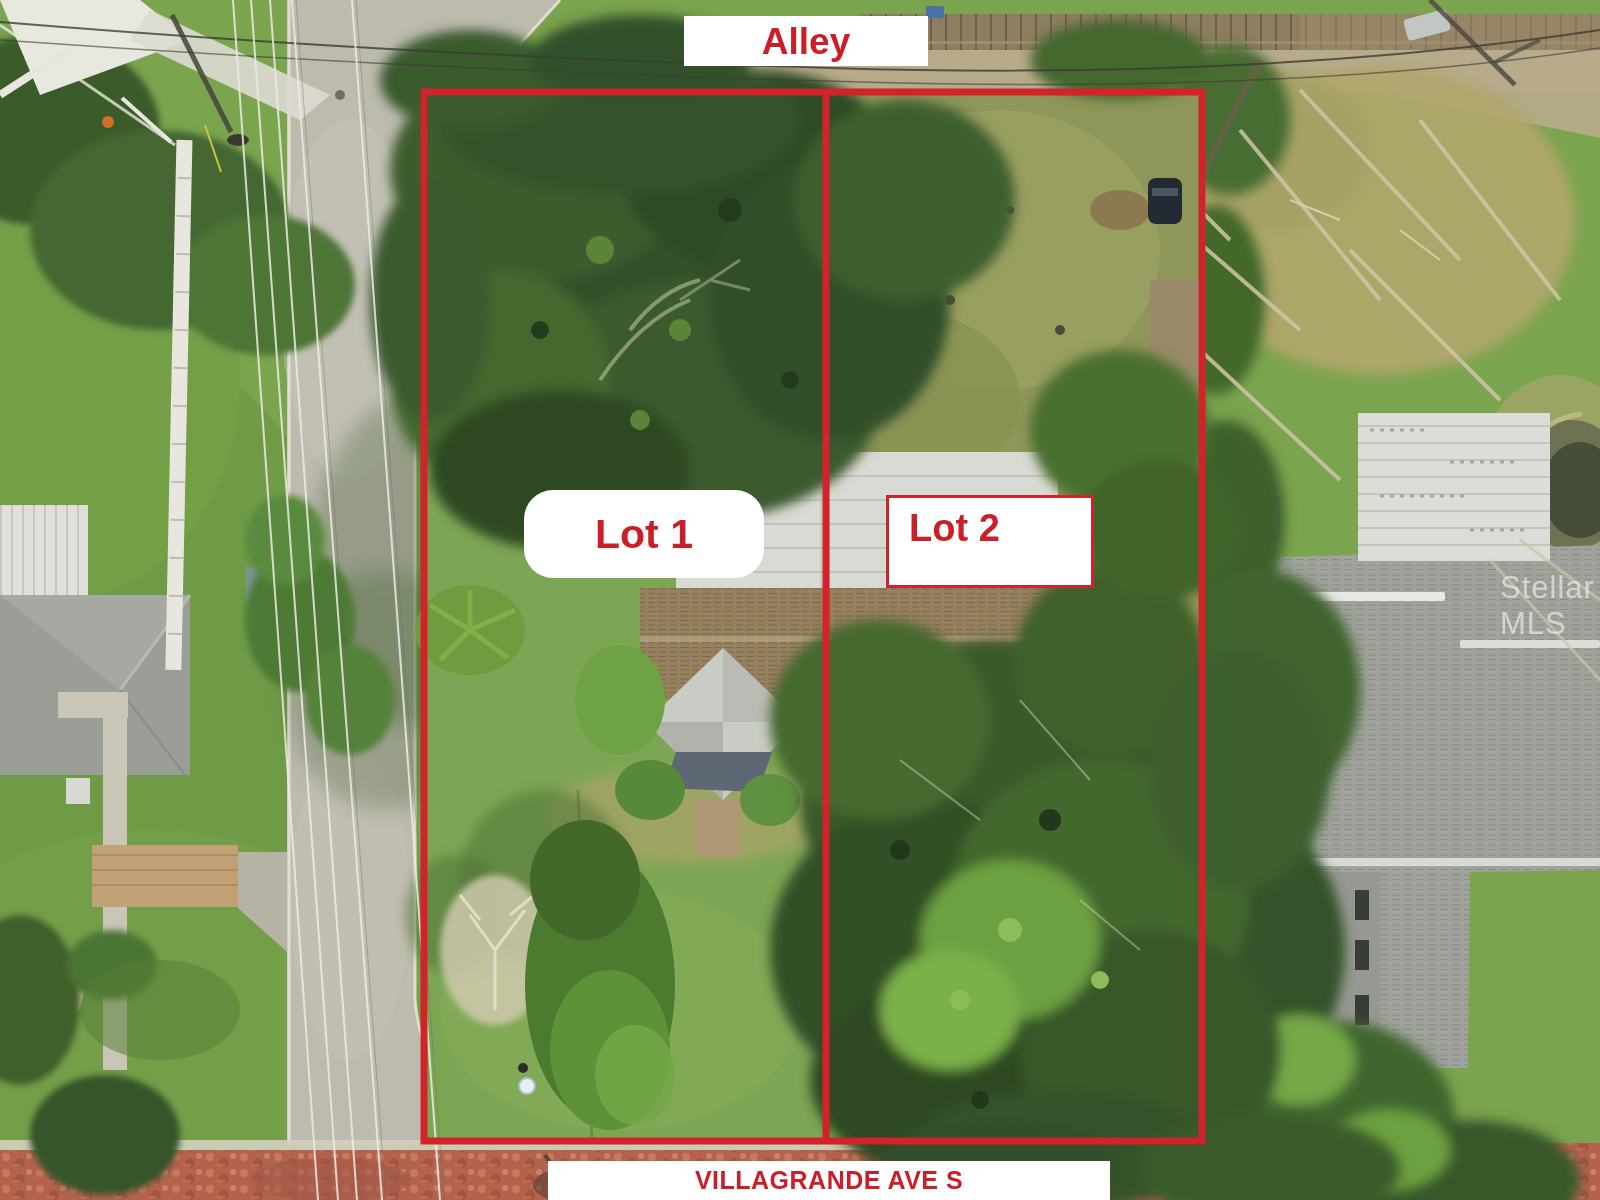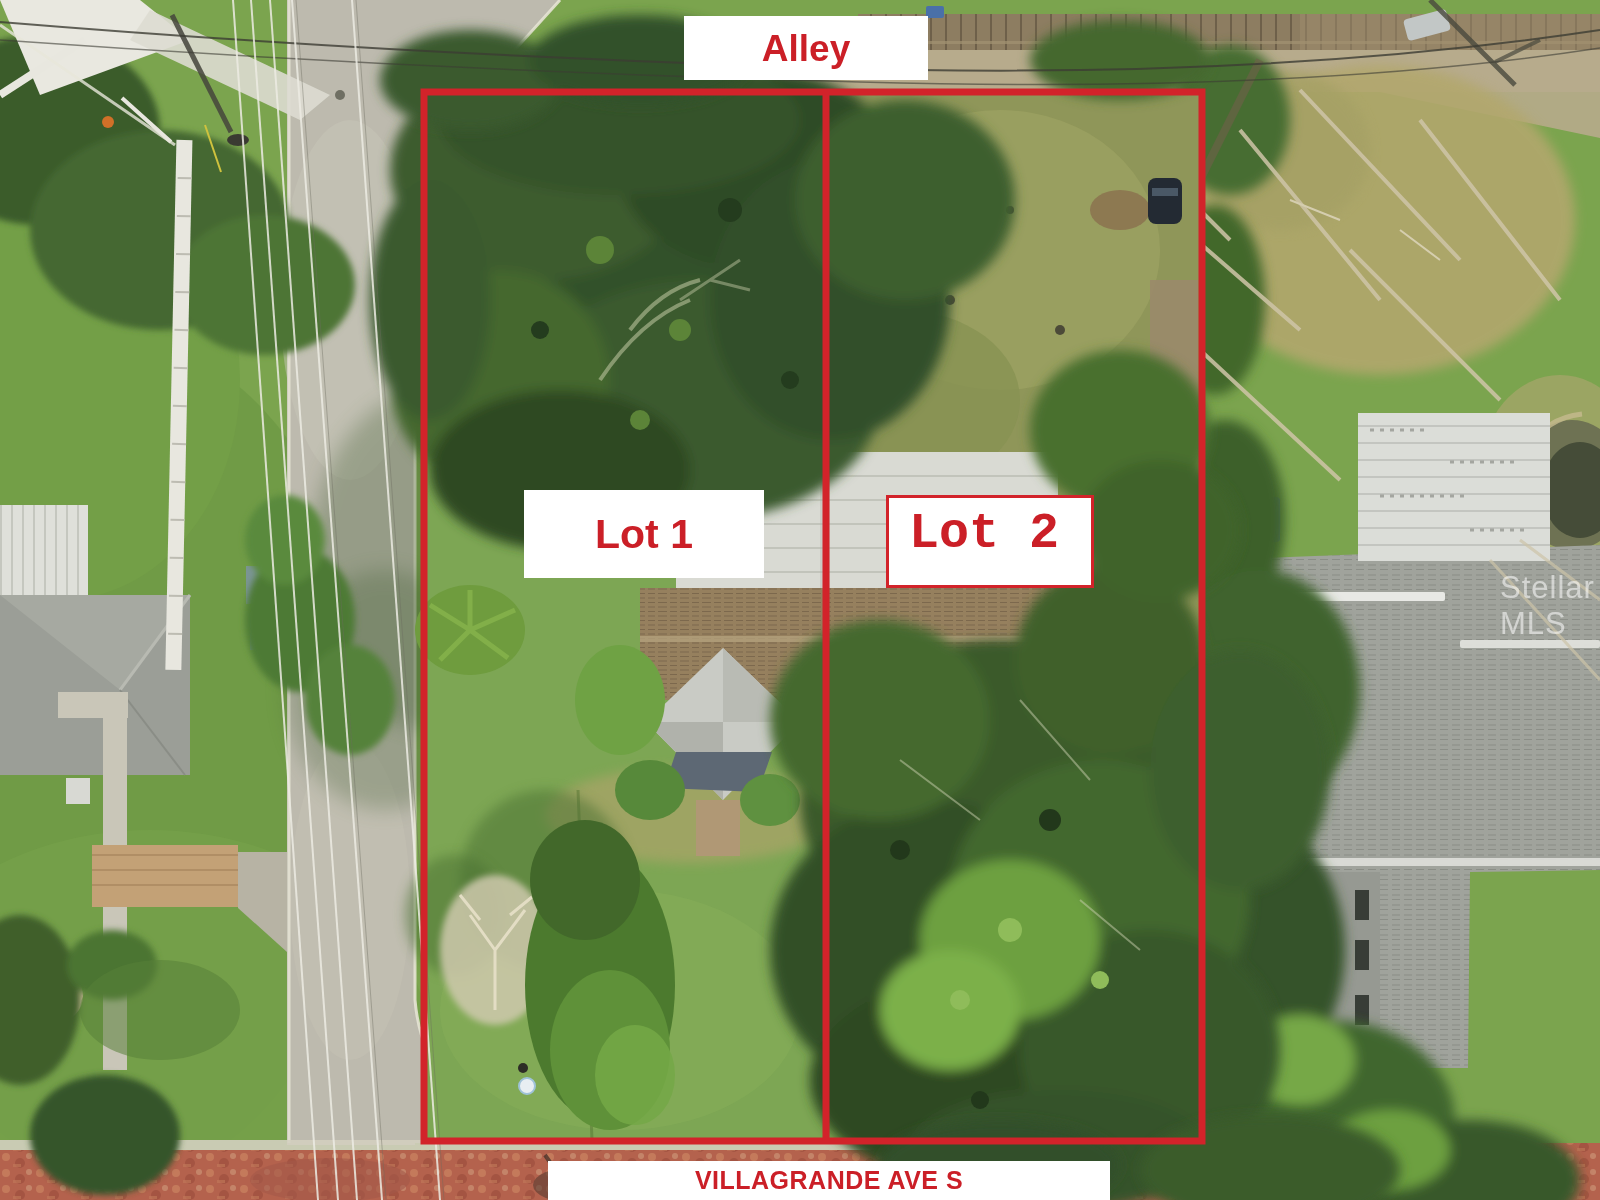--- a/index.html
+++ b/index.html
@@ -2,28 +2,28 @@
 <html style="--boundary-red: #d2232a; --label-red: #cb1f27; --box-white: #ffffff;"><head>
 <meta charset="utf-8">
 <style>
   html,body{margin:0;padding:0;background:#1d1d1d;}
   .stage{position:relative;width:1600px;height:1200px;overflow:hidden;
          font-family:"Liberation Sans",sans-serif;background:#7ba44e;}
   .stage svg{position:absolute;left:0;top:0;}
   .label-box{position:absolute;background:var(--box-white,#fff);
              display:flex;align-items:center;justify-content:center;box-sizing:border-box;}
   .label-text{color:var(--label-red,#cb1f27);font-weight:700;line-height:1;}
-  .box-alley{left:684px;top:16px;width:244px;height:64px;}
+  .box-alley{left:684px;top:16px;width:244px;height:50px;}
   .box-alley .label-text{font-size:37px;}
-  .box-lot1{left:524px;top:490px;width:240px;height:88px;}
+  .box-lot1{left:524px;top:490px;width:240px;height:88px;border-radius:29px;}
   .box-lot1 .label-text{font-size:41px;}
   .box-lot2{left:886px;top:495px;width:208px;height:93px;
             border:3px solid var(--boundary-red,#d2232a);
             justify-content:flex-start;align-items:flex-start;padding:11px 0 0 20px;}
-  .box-lot2 .label-text{font-size:50px;font-family:Liberation Mono, monospace;}
+  .box-lot2 .label-text{font-size:38px;}
   .box-street{left:548px;top:1161px;width:562px;height:39px;}
   .box-street .label-text{font-size:25px;letter-spacing:.5px;}
   .watermark{position:absolute;left:1500px;top:570px;font-size:31px;font-weight:400;
              letter-spacing:1px;color:rgba(255,255,255,.55);}
 </style>
 </head>
 <body>
 
 <div class="stage">
 <svg width="1600" height="1200" viewBox="0 0 1600 1200">

